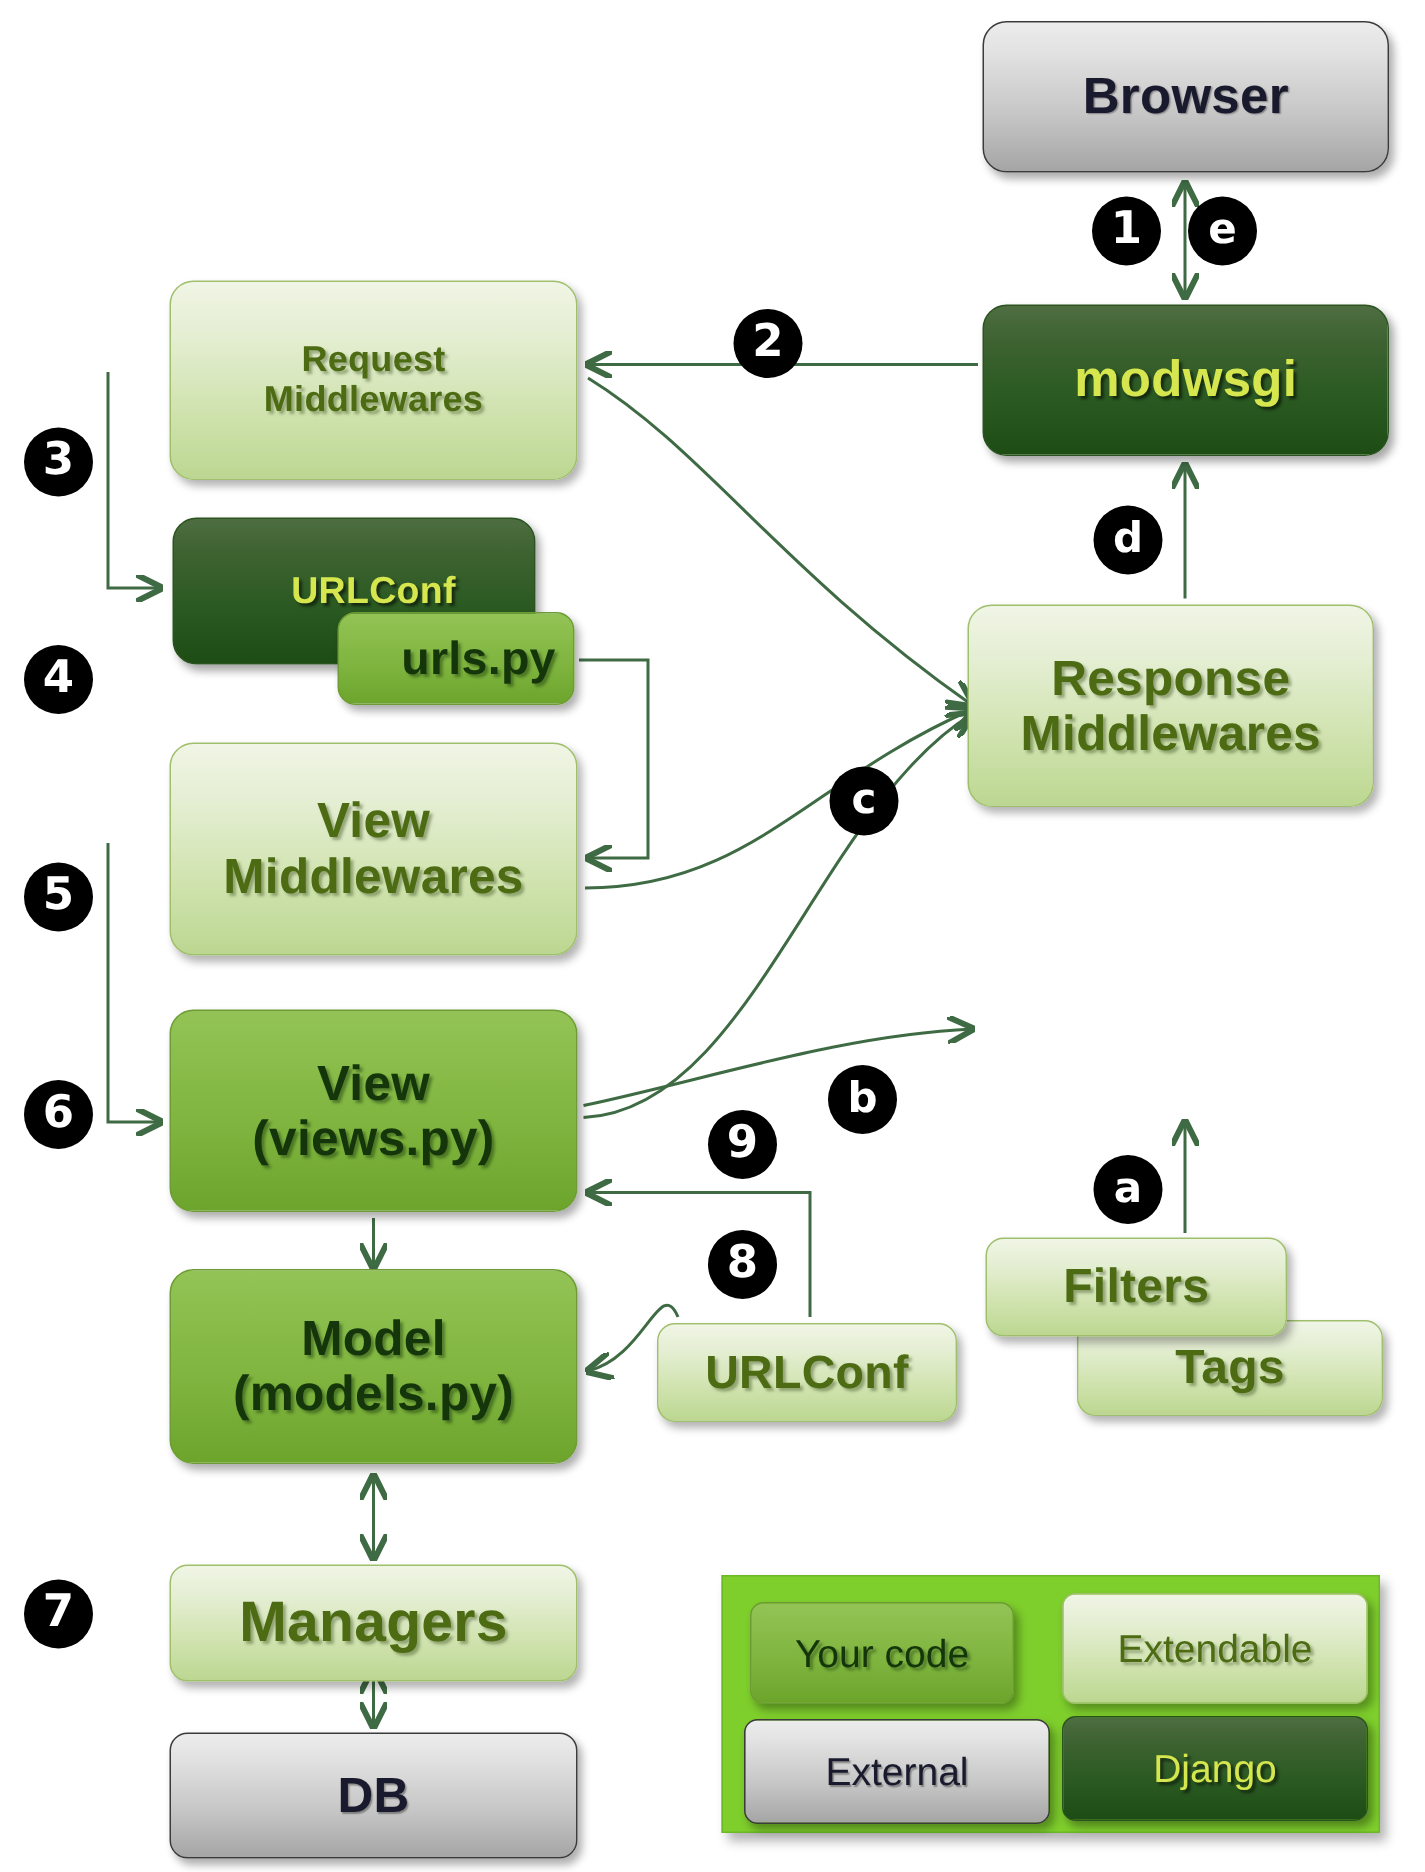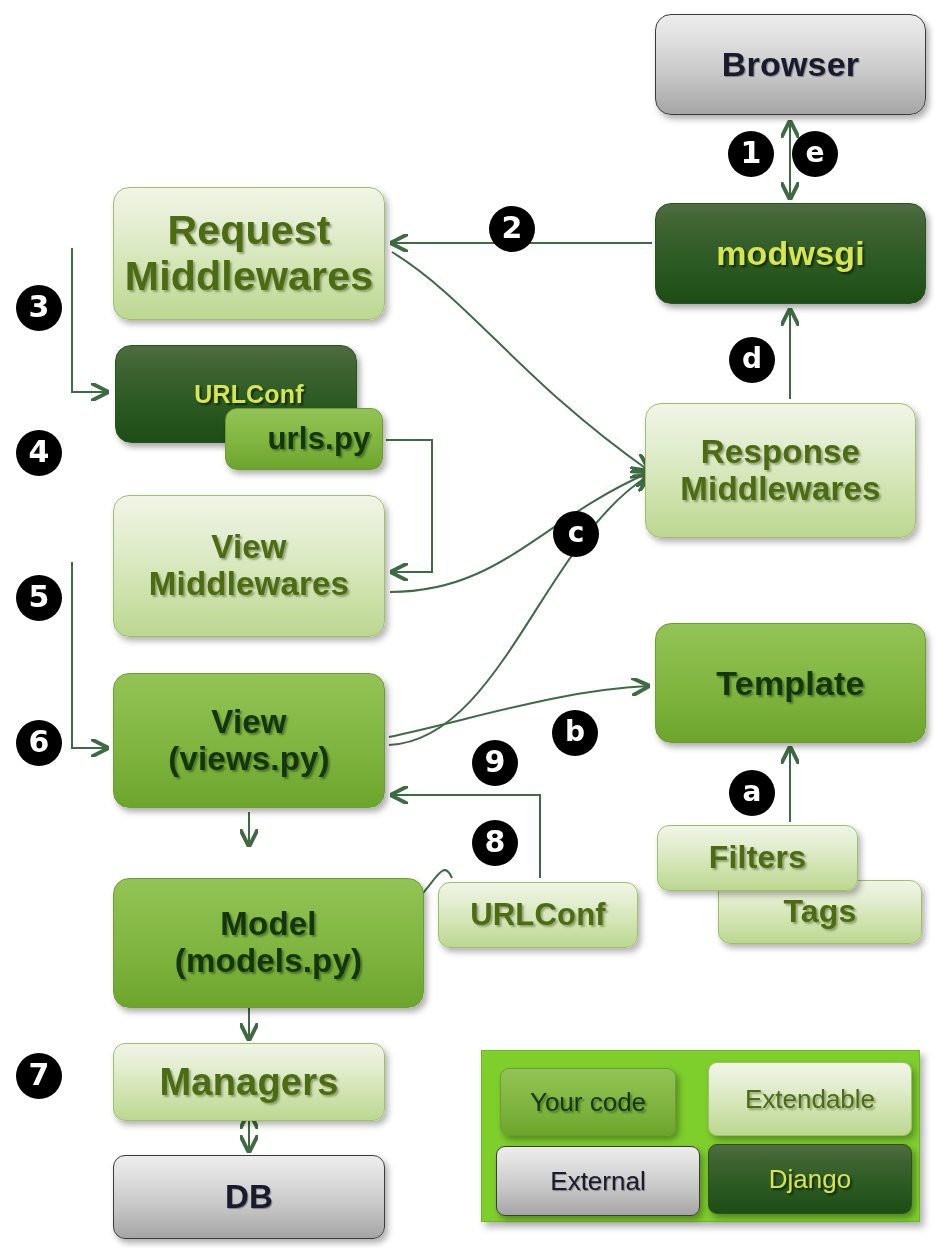--- a/index.html
+++ b/index.html
@@ -154,21 +154,21 @@
   <div id="legend"></div>
 
   <div class="node n-gray" style="left:655px;top:14px;width:271px;height:101px;font-size:34px;">
     <span class="lbl">Browser</span>
   </div>
 
   <div class="node n-dark" style="left:655px;top:203px;width:271px;height:101px;font-size:34px;">
     <span class="lbl">modwsgi</span>
   </div>
 
-  <div class="node n-light" style="left:113px;top:187px;width:272px;height:133px;font-size:41px;">
+  <div class="node n-light" style="left:113px;top:187px;width:272px;height:133px;font-size:24px;">
     <span class="lbl">Request
 Middlewares</span>
   </div>
 
   <div class="node n-dark" style="left:115px;top:345px;width:242px;height:98px;font-size:25px;justify-content:center;padding-left:26px;align-items:center;z-index:6;">
     <span>URLConf</span>
   </div>
 
   <div class="node n-mid" style="left:225px;top:408px;width:158px;height:62px;font-size:31px;z-index:7;border-radius:12px;padding-left:30px;">
     <span class="lbl">urls.py</span>
@@ -177,41 +177,38 @@
   <div class="node n-light" style="left:113px;top:495px;width:272px;height:142px;font-size:33px;">
     <span class="lbl">View
 Middlewares</span>
   </div>
 
   <div class="node n-mid" style="left:113px;top:673px;width:272px;height:135px;font-size:33px;">
     <span class="lbl">View
 (views.py)</span>
   </div>
 
-  <div class="node n-mid" style="left:113px;top:878px;width:311px;height:130px;font-size:33px;">
+  <div class="node n-mid" style="left:113px;top:846px;width:272px;height:130px;font-size:33px;">
     <span class="lbl">Model
 (models.py)</span>
   </div>
 
   <div class="node n-light" style="left:113px;top:1043px;width:272px;height:78px;font-size:38px;border-radius:12px;justify-content:center;">
     <span class="lbl">Managers</span>
   </div>
 
   <div class="node n-gray" style="left:113px;top:1155px;width:272px;height:84px;font-size:33px;border-radius:12px;">
     <span class="lbl">DB</span>
   </div>
 
   <div class="node n-light" style="left:645px;top:403px;width:271px;height:135px;font-size:33px;">
     <span class="lbl">Response
 Middlewares</span>
   </div>
 
-  <div class="node n-mid" style="left:655px;top:623px;width:271px;height:120px;font-size:34px;">
-    <span class="lbl">Template</span>
-  </div>
 
   <div class="node n-light" style="left:657px;top:825px;width:201px;height:66px;font-size:32px;border-radius:12px;z-index:8;">
     <span class="lbl">Filters</span>
   </div>
 
   <div class="node n-light" style="left:718px;top:880px;width:204px;height:64px;font-size:32px;border-radius:12px;z-index:7;">
     <span class="lbl">Tags</span>
   </div>
 
   <div class="node n-light" style="left:438px;top:882px;width:200px;height:66px;font-size:31px;border-radius:12px;z-index:8;">

